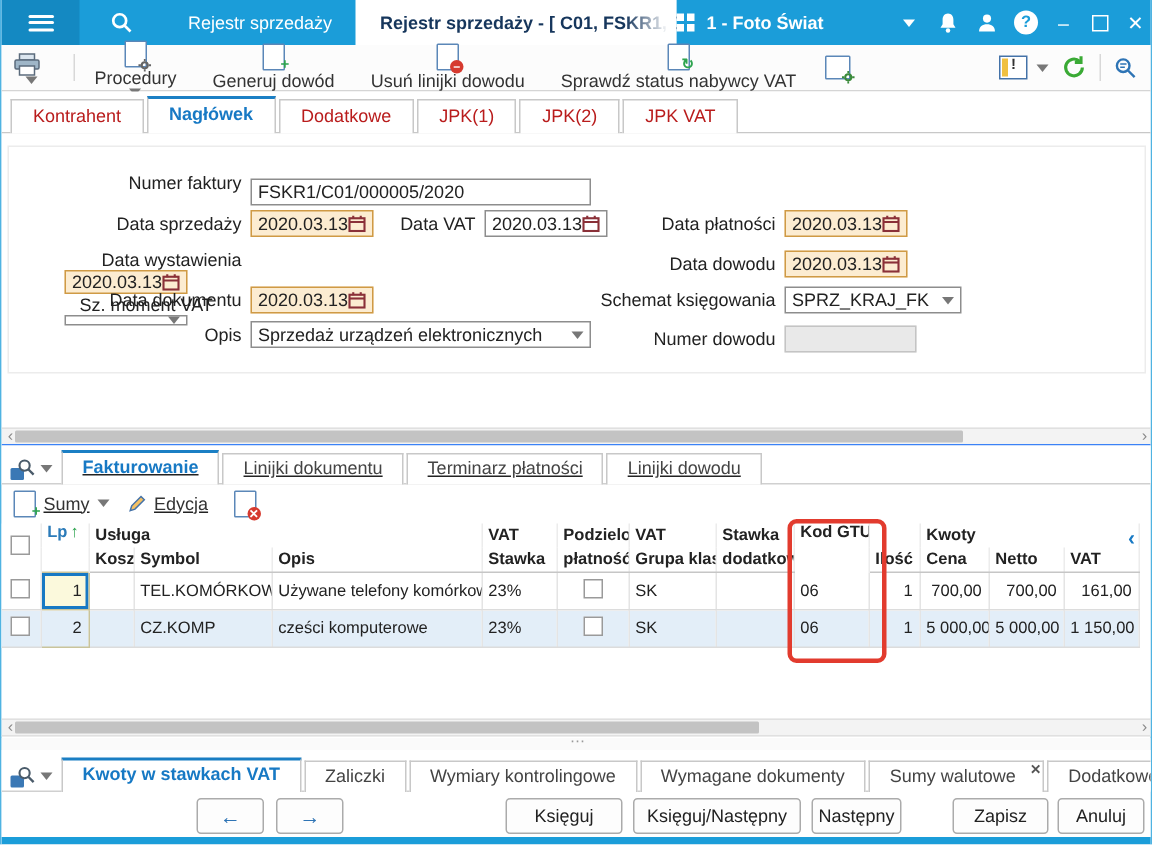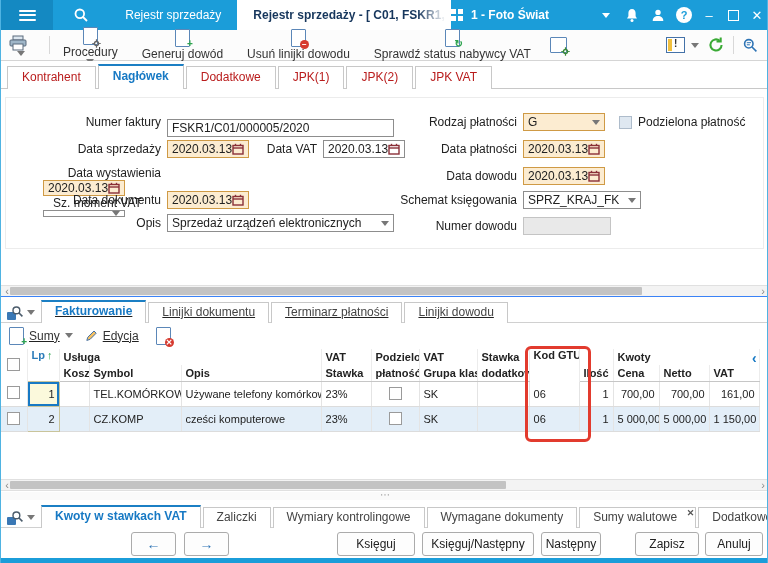--- a/index.html
+++ b/index.html
@@ -300,29 +300,20 @@
     </div>
 
     <div class="frow" style="left:0;top:124px;">
       <div class="flabel" style="width:160px;">Opis</div>
       <div class="inp" style="width:227px;">
         <span class="val">Sprzedaż urządzeń elektronicznych</span>
         <span class="chev gray"></span>
       </div>
     </div>
 
-    <div class="frow" style="left:360px;top:23px;">
-      <div class="flabel" style="width:156px;">Rodzaj płatności</div>
-      <div class="inp orange" style="width:82px;">
-        <span class="val">G</span>
-        <span class="chev gray"></span>
-      </div>
-      <span class="cbx tint" style="margin-left:14px;"></span>
-      <span style="margin-left:6px;">Podzielona płatność</span>
-    </div>
 
     <div class="frow" style="left:360px;top:50px;">
       <div class="flabel" style="width:156px;">Data płatności</div>
       <div class="inp orange" style="width:82px;">
         <span class="val">2020.03.13</span>
         <svg width="12" height="12" viewBox="0 0 12 12">
             <rect x="1" y="2.5" width="10" height="8.5" fill="none" stroke="#8a3038" stroke-width="1.4"></rect>
             <line x1="1" y1="5" x2="11" y2="5" stroke="#8a3038" stroke-width="1.4"></line>
             <line x1="3.5" y1="0.8" x2="3.5" y2="2.8" stroke="#8a3038" stroke-width="1.4"></line>
             <line x1="8.5" y1="0.8" x2="8.5" y2="2.8" stroke="#8a3038" stroke-width="1.4"></line>

